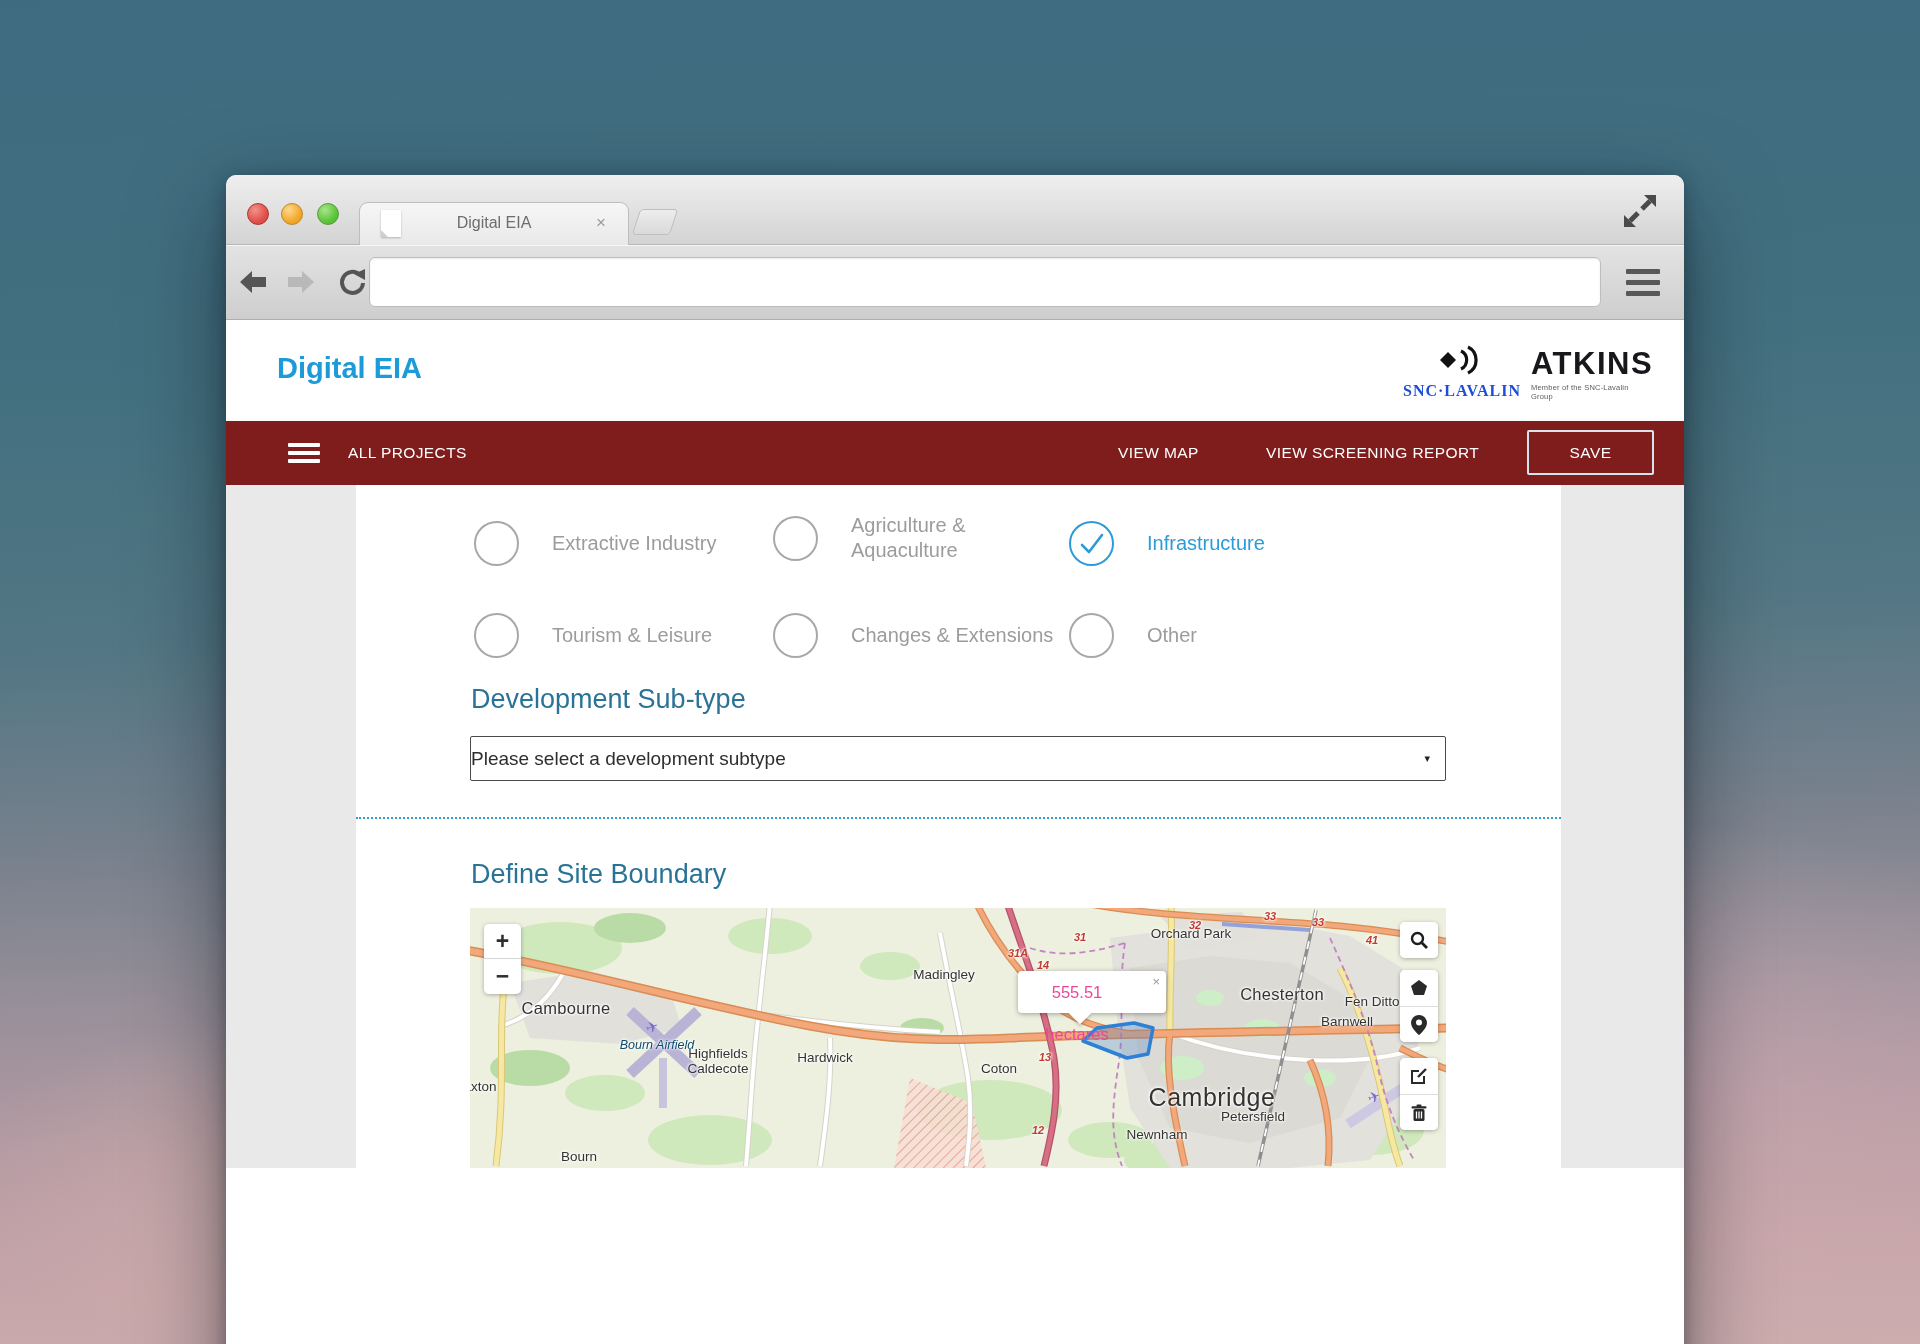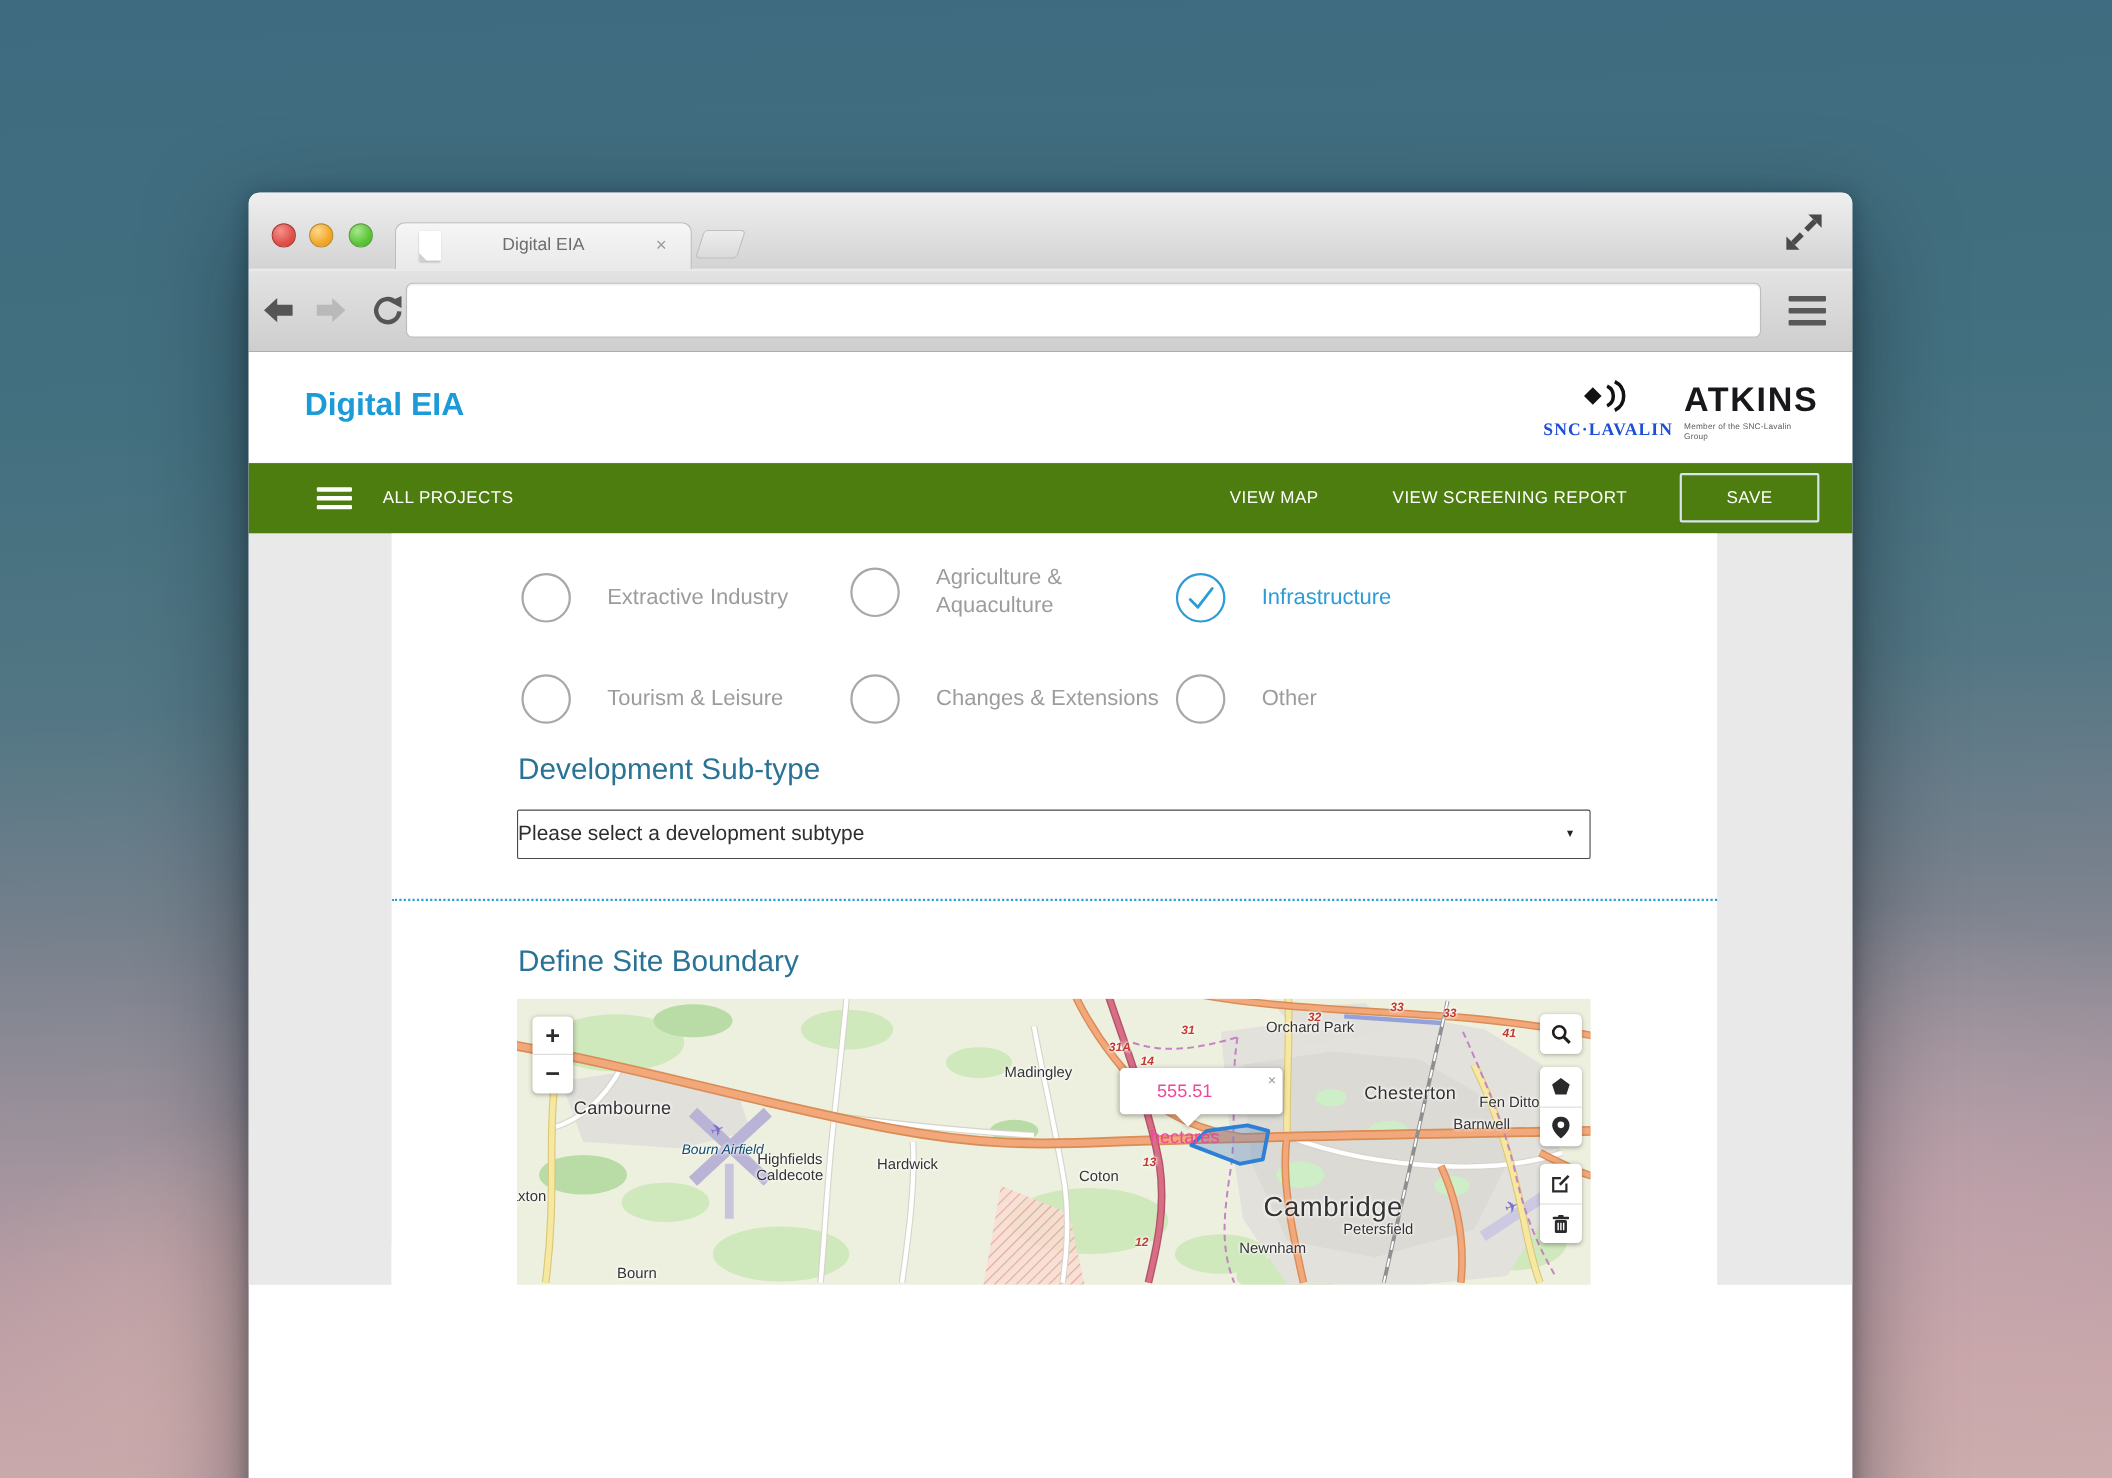--- a/index.html
+++ b/index.html
@@ -71,21 +71,21 @@
   .appheader { position:absolute; left:0; top:145px; width:100%; height:101px; background:#fff; }
   .app-title { position:absolute; left:51px; top:32px; font-size:29px; font-weight:bold; color:#1d9bd8; }
   .snc-logo { position:absolute; left:1176px; top:22px; width:120px; height:60px; text-align:center; }
   .snc-text { font-family:"Liberation Serif",serif; font-weight:bold; font-size:16px; letter-spacing:1px; color:#1d4ed8; position:absolute; left:0; right:0; bottom:2px; }
   .snc-mark { position:absolute; left:36px; top:2px; }
   .atkins-logo { position:absolute; left:1305px; top:28px; width:120px; text-align:left; }
   .atkins-text { font-size:31px; font-weight:bold; letter-spacing:1.5px; color:#17171c; line-height:1; }
   .atkins-tag  { font-size:7.5px; color:#5c5c5c; margin-top:4px; letter-spacing:.2px; }
 
   
-  .navbar { position:absolute; left:0; top:246px; width:100%; height:64px; background:#4d7c0f;
+  .navbar { position:absolute; left:0; top:246px; width:100%; height:64px; background:#7f1d1d;
     box-shadow:0 2px 4px rgba(0,0,0,.2); }
   .nav-ham { position:absolute; left:62px; top:22px; width:32px; height:21px; cursor:pointer; }
   .nav-ham span{ position:absolute; left:0; width:32px; height:4px; background:#fff; border-radius:1px; }
   .nav-ham span:nth-child(1){top:0;} .nav-ham span:nth-child(2){top:8px;} .nav-ham span:nth-child(3){top:16px;}
   .nav-link { position:absolute; top:0; height:64px; line-height:64px; color:#fff; font-size:15.5px;
     letter-spacing:.4px; cursor:pointer; white-space:nowrap; }
   .lnk-projects { left:122px; }
   .lnk-viewmap { left:892px; }
   .lnk-screening { left:1040px; }
   .save-btn { position:absolute; left:1301px; top:9px; width:127px; height:45px;

